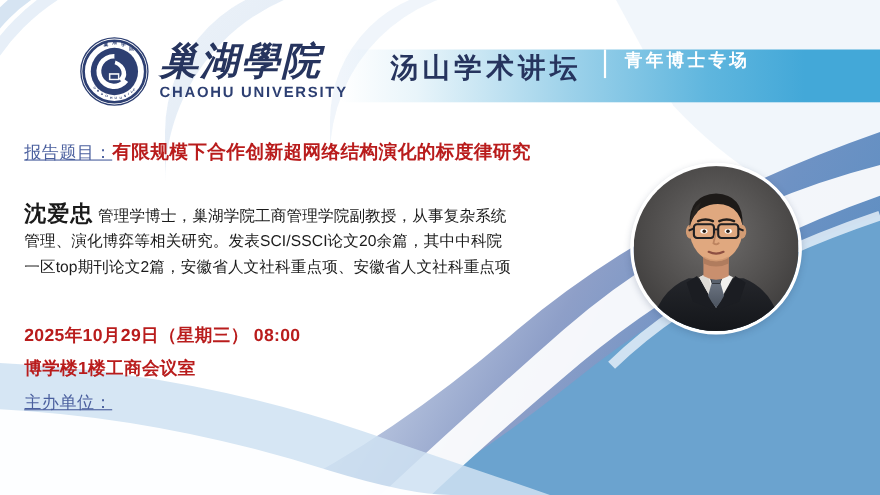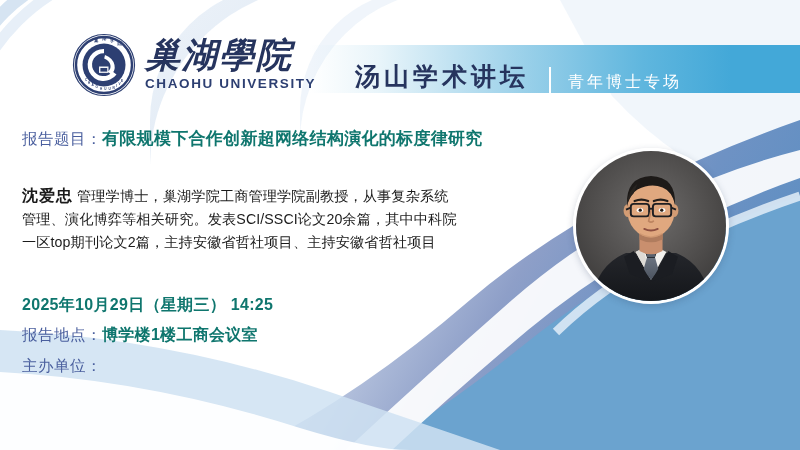--- a/index.html
+++ b/index.html
@@ -37,57 +37,57 @@
 
   .banner {
     position:absolute; left:310px; top:45px; width:490px; height:48px;
     background:linear-gradient(to right,
        rgba(255,255,255,0) 0%,
        rgba(214,236,246,0.55) 14%,
        #9ed2ea 42%,
        #5fb6de 68%,
        #43a8d8 86%,
        #43a8d8 100%);
-    display:flex; align-items:flex-end;
+    display:flex; align-items:flex-start;
   }
   .banner-main {
     margin-left:45px;
     font-size:25px; font-weight:700; color:#26345e;
     letter-spacing:4px; white-space:nowrap;
   }
   .banner-div {
     width:2px; height:26px; background:#ffffff;
     margin:0 17px 0 20px; flex:none;
   }
   .banner-sub {
-    font-size:16px; font-weight:400; color:#ffffff;
+    font-size:16px; font-weight:700; color:#ffffff;
     letter-spacing:3px; white-space:nowrap;
   }
 
   
   .row { position:absolute; display:flex; align-items:flex-start; }
   .label {
     color:#4a5f9e; font-size:15.5px; font-weight:400;
-    white-space:nowrap; letter-spacing:0.5px; flex:none;
+    white-space:nowrap; letter-spacing:0.5px; flex:none;text-decoration:underline;
   }
   .value {
-    color:#0f766e; font-size:16px; font-weight:700;
+    color:#b91c1c; font-size:16px; font-weight:700;
     letter-spacing:0.3px; white-space:nowrap;
   }
 
   .row-title { left:22px; top:127px; align-items:baseline; }
   .row-title .value { font-size:17px; }
 
   .row-bio { left:22px; top:184px; }
   .bio-body { width:455px; }
   .bio-line {
     font-size:14.2px; color:#1b1b1b; line-height:23px;
     letter-spacing:0.1px; white-space:nowrap;
   }
-  .bio-name { font-weight:700; font-size:16px; letter-spacing:1px; }
+  .bio-name { font-weight:700; font-size:20px; letter-spacing:1px; }
 
   .row-time  { left:22px; top:295px; align-items:baseline; }
   .row-place { left:22px; top:325px; align-items:baseline; }
   .row-org   { left:22px; top:356px; align-items:baseline; }
 
   
   .portrait {
     position:absolute; left:573px; top:148px;
     width:156px; height:156px; border-radius:50%;
     overflow:hidden; border:3px solid #ffffff;
@@ -194,30 +194,29 @@
 
   <div class="row row-title">
     <span class="label">报告题目：</span>
     <span class="value">有限规模下合作创新超网络结构演化的标度律研究</span>
   </div>
 
   <div class="row row-bio">
     <div class="bio-body">
       <div class="bio-line"><span class="bio-name">沈爱忠</span><span> 管理学博士，巢湖学院工商管理学院副教授，从事复杂系统</span></div>
       <div class="bio-line">管理、演化博弈等相关研究。发表SCI/SSCI论文20余篇，其中中科院</div>
-      <div class="bio-line">一区top期刊论文2篇，主持安徽省哲社项目、主持安徽省哲社项目</div>
+      <div class="bio-line">一区top期刊论文2篇，安徽省人文社科重点项、安徽省人文社科重点项</div>
     </div>
   </div>
 
   <div class="row row-time">
-    <span class="value">2025年10月29日（星期三）  14:25</span>
+    <span class="value">2025年10月29日（星期三）  08:00</span>
   </div>
 
   <div class="row row-place">
-    <span class="label">报告地点：</span>
     <span class="value">博学楼1楼工商会议室</span>
   </div>
 
   <div class="row row-org">
     <span class="label">主办单位：</span>
   </div>
 
   <div class="portrait">
     <svg viewBox="0 0 156 156">
       <defs>

